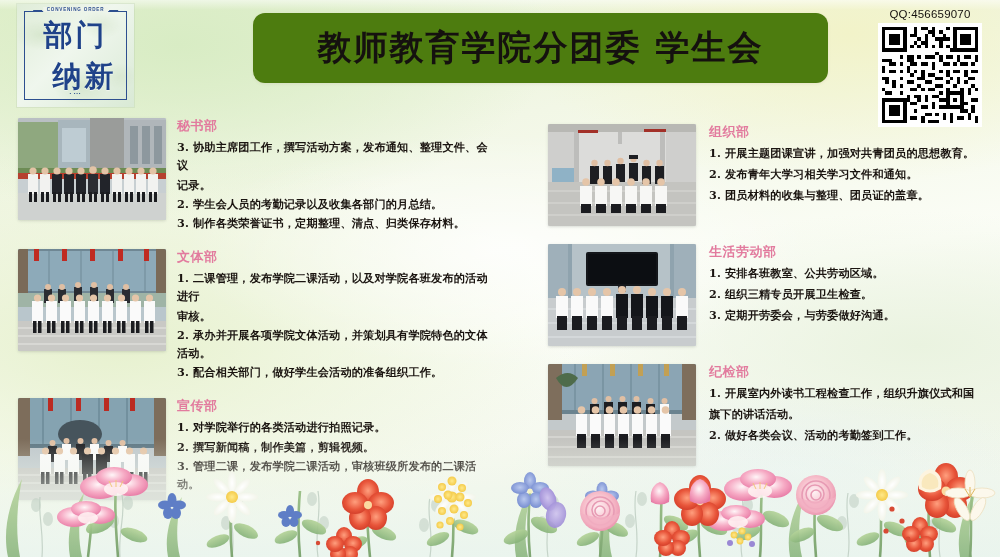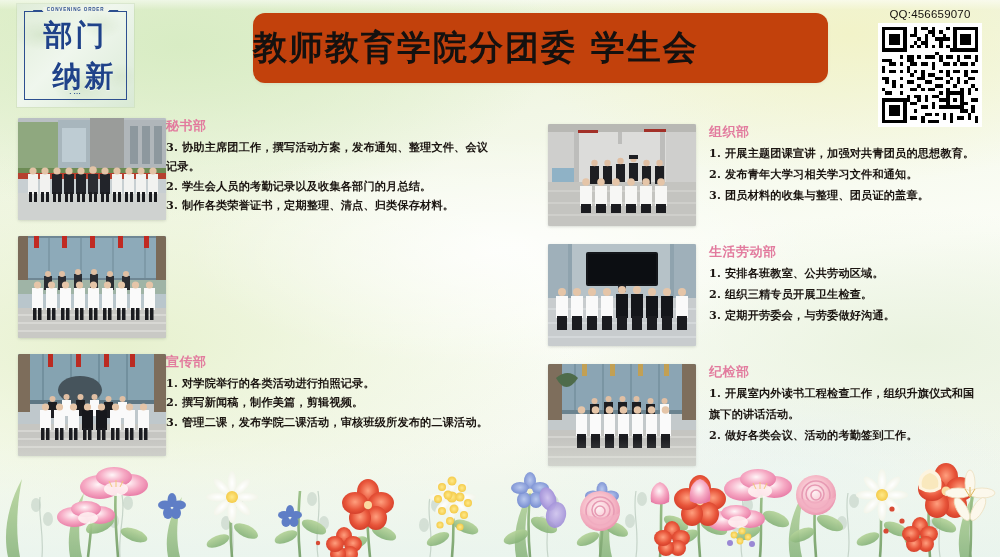--- a/index.html
+++ b/index.html
@@ -63,22 +63,22 @@
     color:#1f4289;font-weight:700;line-height:1;
   }
   .logo-line{font-size:29px;letter-spacing:3px;text-shadow:0 1px 0 rgba(255,255,255,.5);}
   .logo-line.l2{margin-left:18px;}
   .logo-dots{
     position:absolute;left:50%;transform:translateX(-50%);bottom:3px;
     font-size:4px;color:#2d4f8f;letter-spacing:1px;white-space:nowrap;
   }
   .title-banner{
     position:absolute;left:253px;top:13px;width:575px;height:70px;
-    background:#c2410c;border-radius:12px;
-    display:flex;align-items:center;justify-content:flex-start;
+    background:#4d7c0f;border-radius:12px;
+    display:flex;align-items:center;justify-content:center;
     box-shadow:0 1px 3px rgba(150,110,110,.12);
   }
   .title-text{
     font-family:"DejaVu Serif","Liberation Serif",serif;
     font-size:34px;font-weight:700;color:#15110f;letter-spacing:2px;
     white-space:nowrap;
   }
   .qr-block{position:absolute;right:9px;top:8px;width:122px;height:120px;text-align:center;}
   .qr-label{
     font-family:"Liberation Sans","DejaVu Sans",sans-serif;
@@ -90,21 +90,21 @@
   .col{position:absolute;width:480px;}
   .col-left{left:18px;top:118px;}
   .col-right{left:548px;top:118px;}
   .dept{position:relative;display:flex;align-items:flex-start;margin-bottom:16px;}
   .dept-photo{
     width:148px;height:102px;flex:0 0 148px;border-radius:2px;
     overflow:hidden;position:relative;background:#b9c3c8;
     box-shadow:0 1px 3px rgba(90,100,90,.22);
   }
   .dept-photo svg{display:block;width:100%;height:100%;}
-  .dept-text{flex:1;padding-top:1px;}
+  .dept-text{flex:1;padding-left:11px;padding-top:1px;}
   .dept-title{
     font-family:"DejaVu Sans","Liberation Sans",sans-serif;
     font-size:13px;font-weight:700;color:#e27b9e;
     letter-spacing:.5px;margin-bottom:5px;line-height:1.1;
   }
   .dept-item{
     font-family:"DejaVu Serif","Liberation Serif",serif;
     font-size:11.2px;font-weight:700;color:#1a1410;
     line-height:1.62;letter-spacing:.15px;
     margin-bottom:1px;
@@ -350,20 +350,27 @@
             <rect x="85" y="72" width="3.5" height="12"></rect>
               <rect x="90" y="72" width="3.5" height="12"></rect>
             <rect x="99" y="72" width="3.5" height="12"></rect>
               <rect x="104" y="72" width="3.5" height="12"></rect>
             <rect x="113" y="72" width="3.5" height="12"></rect>
               <rect x="118" y="72" width="3.5" height="12"></rect>
             <rect x="127" y="72" width="3.5" height="12"></rect>
               <rect x="132" y="72" width="3.5" height="12"></rect>
           </g>
         </svg>
+      </div>
+      <div class="dept-text">
+        <div class="dept-title">文体部</div>
+        <div class="dept-item">1. 二课管理，发布学院二课活动，以及对学院各班发布的活动进行</div>
+        <div class="dept-item">审核。</div>
+        <div class="dept-item">2. 承办并开展各项学院文体活动，并策划具有学院特色的文体活动。</div>
+        <div class="dept-item">3. 配合相关部门，做好学生会活动的准备组织工作。</div>
       </div>
     </div>
 
     <div class="dept">
       <div class="dept-photo">
         <svg viewBox="0 0 148 102" preserveAspectRatio="none">
           <rect width="148" height="102" fill="#bfc8cc"></rect>
           <rect x="0" y="0" width="148" height="50" fill="#5e7784"></rect>
           <rect x="6" y="0" width="136" height="46" fill="#8aa7b6" opacity=".9"></rect>
           <g fill="#72909e">

